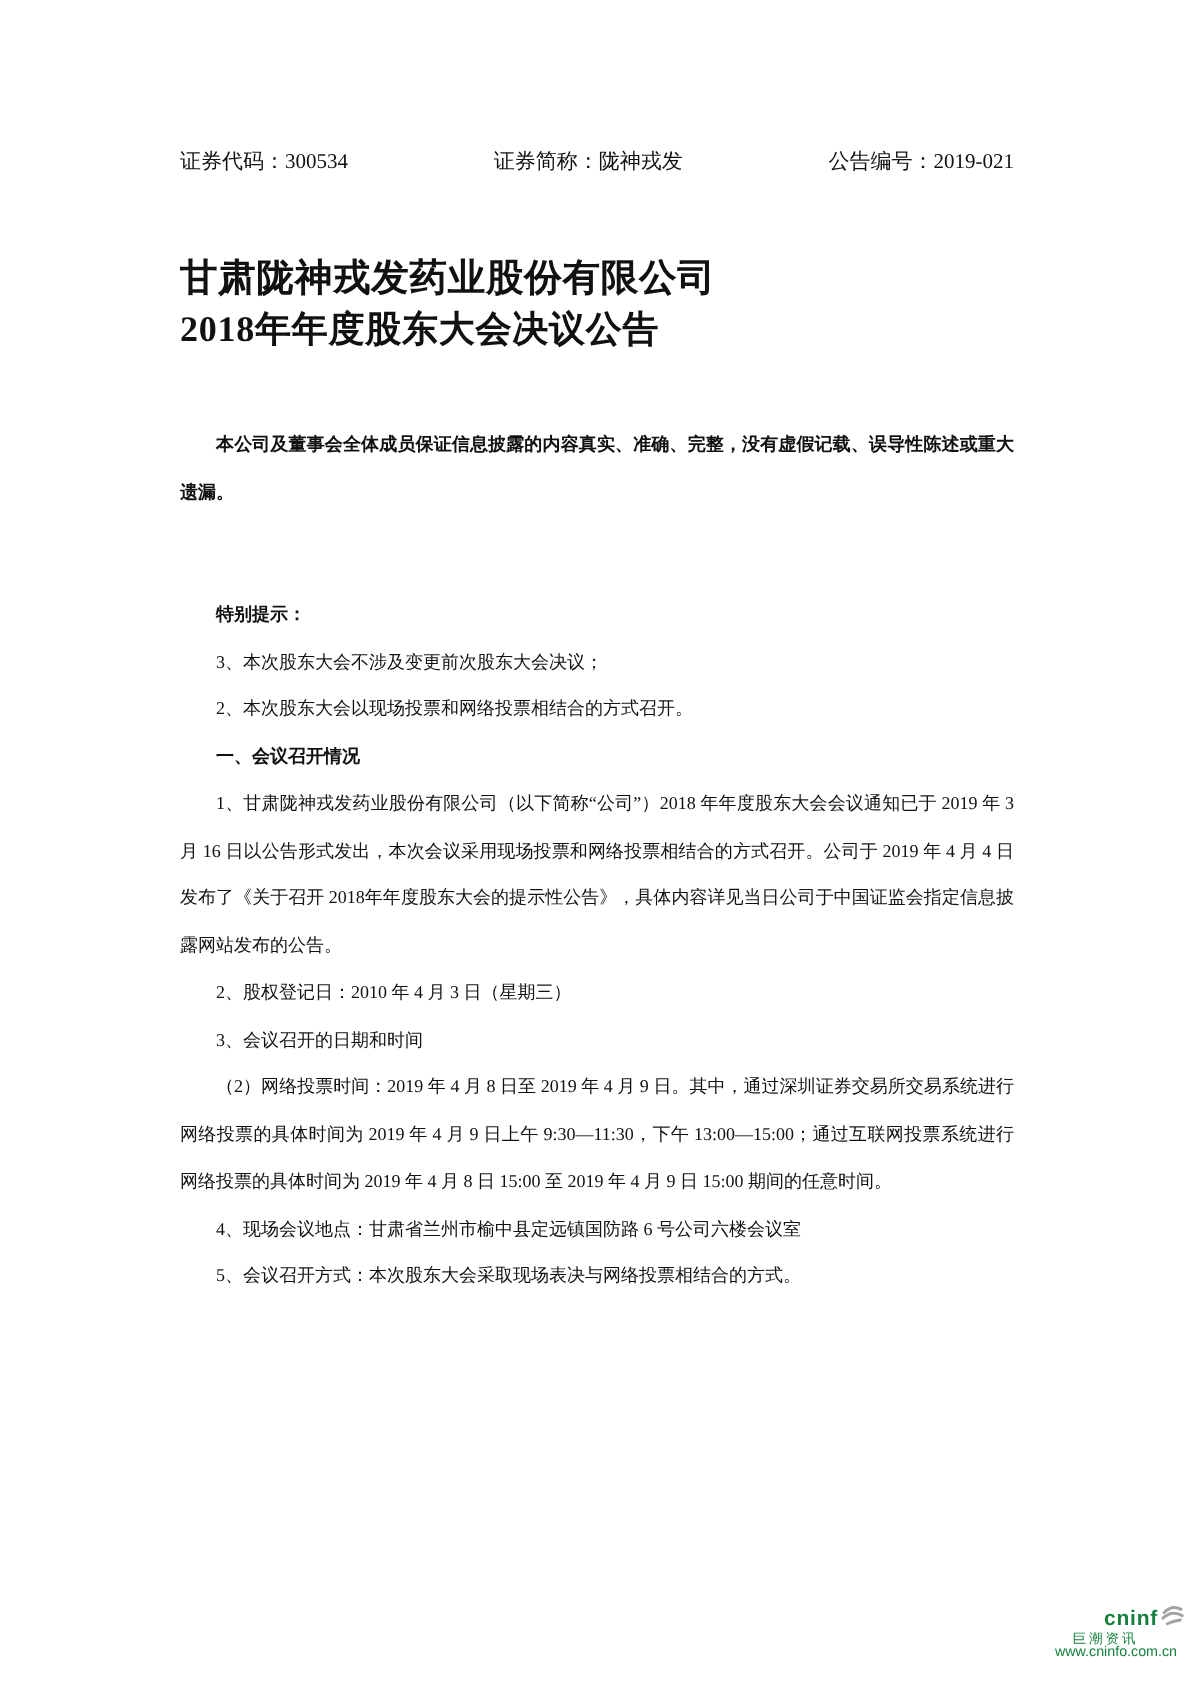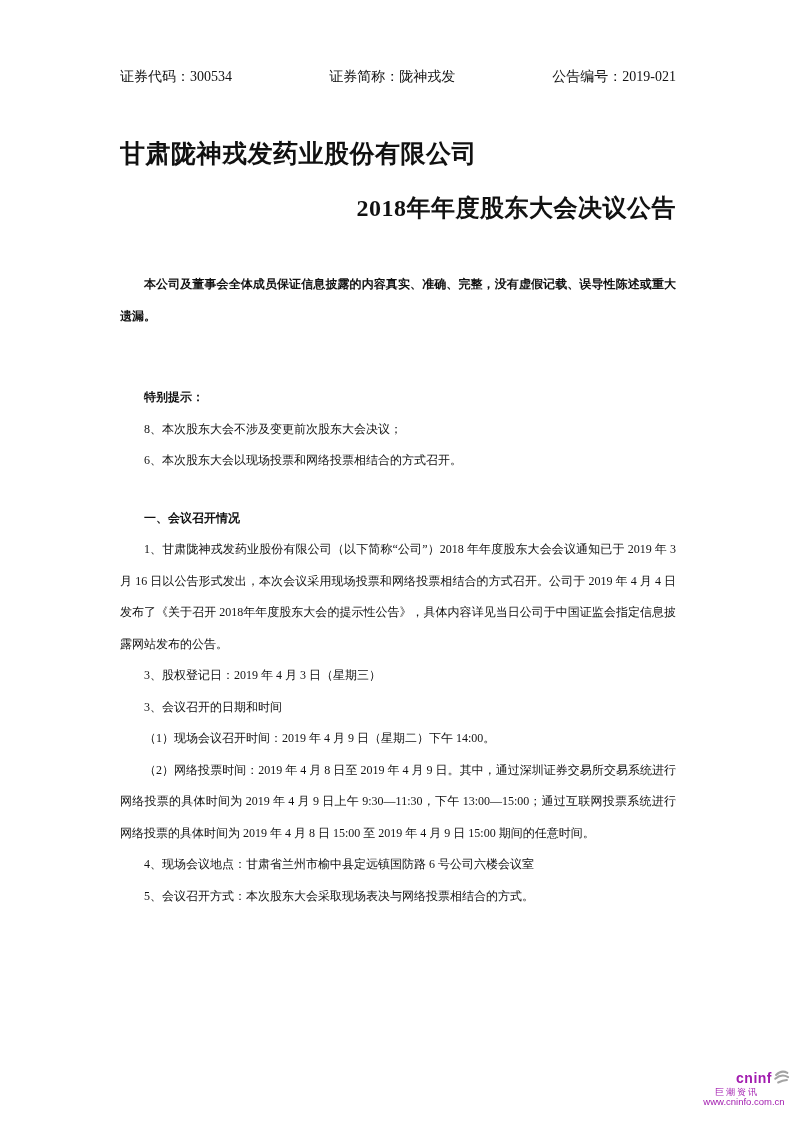--- a/index.html
+++ b/index.html
@@ -1,73 +1,72 @@
 <!DOCTYPE html>
 <html><head>
 <meta charset="utf-8">
 <style>
   html,body{margin:0;padding:0;background:#fff;}
   .page{
     position:relative;
     width:793px;height:1118px;
     background:#fff;
     box-sizing:border-box;
-    padding:69px 117px 0 120px;
+    padding:101px 117px 0 120px;
     font-family:"Liberation Serif","DejaVu Serif",serif;
     color:#111;
     overflow:hidden;
   }
   .doc-header{
     display:flex;
     justify-content:space-between;
     font-size:14px;
     line-height:16px;
     white-space:nowrap;
   }
   .title{
     margin:52px 0 0 0;
     font-size:25px;
     line-height:34px;
     font-weight:bold;
     text-align:left;
     letter-spacing:0.5px;
   }
   .subtitle{
-    margin:20px 0 0 0;
+    margin:0 0 0 0;
     font-size:24px;
     line-height:34px;
     font-weight:bold;
-    text-align:right;
+    text-align:left;
     letter-spacing:0.5px;
   }
   p{margin:0;}
   .body-text{
     font-size:12px;
     line-height:31.5px;
     text-align:justify;
     text-indent:2em;
   }
   .disclaimer{
     margin-top:44px;
     font-weight:bold;
   }
   .notice-heading{
     margin-top:50px;
     font-weight:bold;
   }
   .section-heading{
-    margin-top:26px;
     font-weight:bold;
   }
   .watermark{
     position:absolute;
     right:3px;
     bottom:10px;
     width:92px;
-    color:#a21caf;
+    color:#15803d;
     font-family:"Liberation Sans","DejaVu Sans",sans-serif;
     line-height:1.15;
   }
   .wm-logo-row{
     display:flex;
     justify-content:flex-end;
     align-items:center;
     gap:1px;
   }
   .wm-logo-text{
@@ -97,28 +96,27 @@
     <span>证券简称：陇神戎发</span>
     <span>公告编号：2019-021</span>
   </div>
 
   <h1 class="title">甘肃陇神戎发药业股份有限公司</h1>
   <h2 class="subtitle">2018年年度股东大会决议公告</h2>
 
   <p class="body-text disclaimer">本公司及董事会全体成员保证信息披露的内容真实、准确、完整，没有虚假记载、误导性陈述或重大遗漏。</p>
 
   <p class="body-text notice-heading">特别提示：</p>
-  <p class="body-text">8、本次股东大会不涉及变更前次股东大会决议；</p>
-  <p class="body-text">6、本次股东大会以现场投票和网络投票相结合的方式召开。</p>
+  <p class="body-text">3、本次股东大会不涉及变更前次股东大会决议；</p>
+  <p class="body-text">2、本次股东大会以现场投票和网络投票相结合的方式召开。</p>
 
   <p class="body-text section-heading">一、会议召开情况</p>
   <p class="body-text">1、甘肃陇神戎发药业股份有限公司（以下简称“公司”）2018 年年度股东大会会议通知已于 2019 年 3 月 16 日以公告形式发出，本次会议采用现场投票和网络投票相结合的方式召开。公司于 2019 年 4 月 4 日发布了《关于召开 2018年年度股东大会的提示性公告》，具体内容详见当日公司于中国证监会指定信息披露网站发布的公告。</p>
-  <p class="body-text">3、股权登记日：2019 年 4 月 3 日（星期三）</p>
+  <p class="body-text">2、股权登记日：2010 年 4 月 3 日（星期三）</p>
   <p class="body-text">3、会议召开的日期和时间</p>
-  <p class="body-text">（1）现场会议召开时间：2019 年 4 月 9 日（星期二）下午 14:00。</p>
   <p class="body-text">（2）网络投票时间：2019 年 4 月 8 日至 2019 年 4 月 9 日。其中，通过深圳证券交易所交易系统进行网络投票的具体时间为 2019 年 4 月 9 日上午 9:30—11:30，下午 13:00—15:00；通过互联网投票系统进行网络投票的具体时间为 2019 年 4 月 8 日 15:00 至 2019 年 4 月 9 日 15:00 期间的任意时间。</p>
   <p class="body-text">4、现场会议地点：甘肃省兰州市榆中县定远镇国防路 6 号公司六楼会议室</p>
   <p class="body-text">5、会议召开方式：本次股东大会采取现场表决与网络投票相结合的方式。</p>
 
   <div class="watermark">
     <div class="wm-logo-row">
       <span class="wm-logo-text">cninf</span>
       <span>
         <svg width="17" height="15" viewBox="0 0 20 18" style="display:block">
           <g fill="none" stroke="#a3a3a3" stroke-width="2.4" stroke-linecap="round">

